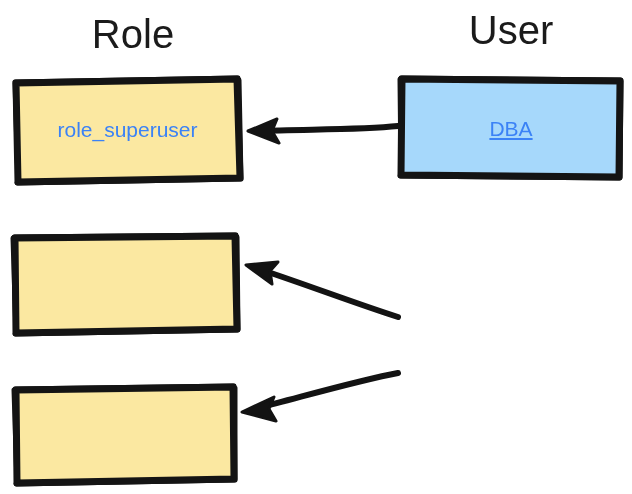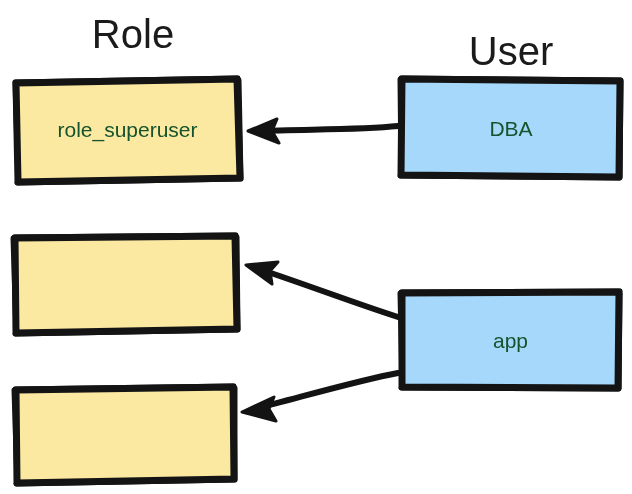--- a/index.html
+++ b/index.html
@@ -31,30 +31,30 @@
     letter-spacing: 0px;
     white-space: nowrap;
   }
   #header-role {
     left: 28px;
     top: 12px;
     width: 210px;
   }
   #header-user {
     left: 400px;
-    top: 29px;
+    top: 8px;
     width: 222px;
   }
   .node {
     position: absolute;
     display: flex;
     align-items: center;
     justify-content: center;
     box-sizing: border-box;
-    color: #14532d;
+    color: #3b82f6;
     font-size: 21px;
     font-weight: 400;
     white-space: nowrap;
     z-index: 3;
   }
   .node .node-label {
     position: relative;
     z-index: 4;
     pointer-events: none;
   }
@@ -117,29 +117,22 @@
     </svg>
   </div>
 
   <div class="node" id="node-role_rw" style="left:15px; top:389px; width:220px; height:93px;">
     <svg class="sketch-bg" viewBox="0 0 240 113" preserveAspectRatio="none" xmlns="http://www.w3.org/2000/svg">
       <path d="M 11 11 L 228 8 L 229 100 L 12 104 Z" fill="#fbe8a1" stroke="#141414" stroke-width="7" stroke-linejoin="round" stroke-linecap="round"></path>
       <path d="M 10 10 L 229 7 M 230 9 L 230 101 M 229 101 L 11 105 M 12 104 L 9 11" fill="none" stroke="#141414" stroke-width="5" stroke-linecap="round"></path>
     </svg>
   </div>
 
-  <div class="node" id="node-dba" style="left:401px; top:79px; width:220px; height:99px;">
+  <div class="node" id="node-dba" style="left:401px; top:79px; width:220px; height:99px;text-decoration:underline;">
     <svg class="sketch-bg" viewBox="0 0 240 119" preserveAspectRatio="none" xmlns="http://www.w3.org/2000/svg">
       <path d="M 11 10 L 229 12 L 228 108 L 10 106 Z" fill="#a6d8fb" stroke="#141414" stroke-width="7" stroke-linejoin="round" stroke-linecap="round"></path>
       <path d="M 10 9 L 230 11 M 230 12 L 229 109 M 228 109 L 9 107 M 10 106 L 9 10" fill="none" stroke="#141414" stroke-width="5" stroke-linecap="round"></path>
     </svg>
     <span class="node-label">DBA</span>
   </div>
 
-  <div class="node" id="node-app" style="left:401px; top:292px; width:219px; height:97px;">
-    <svg class="sketch-bg" viewBox="0 0 239 117" preserveAspectRatio="none" xmlns="http://www.w3.org/2000/svg">
-      <path d="M 11 11 L 228 10 L 227 106 L 11 105 Z" fill="#a6d8fb" stroke="#141414" stroke-width="7" stroke-linejoin="round" stroke-linecap="round"></path>
-      <path d="M 10 10 L 229 9 M 229 11 L 228 107 M 227 107 L 10 106 M 11 105 L 9 11" fill="none" stroke="#141414" stroke-width="5" stroke-linecap="round"></path>
-    </svg>
-    <span class="node-label">app</span>
-  </div>
 
 </div>
 
 </body></html>

